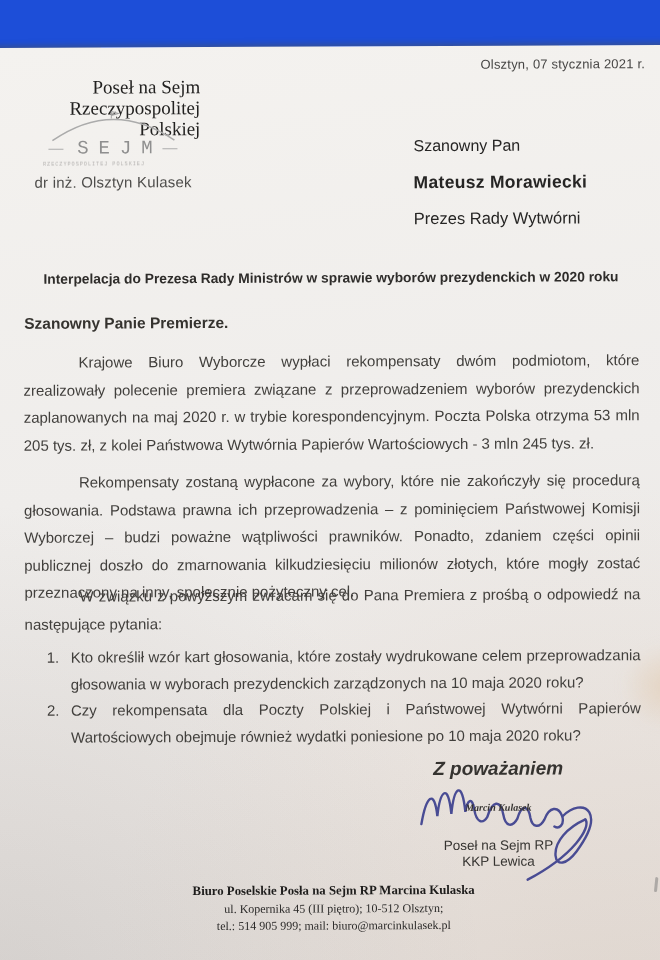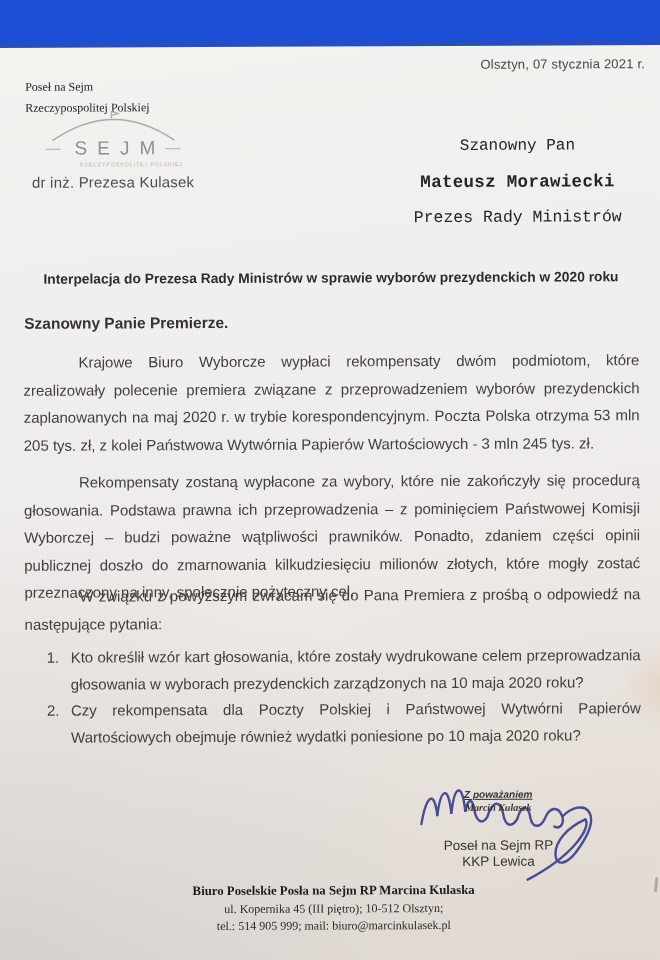--- a/index.html
+++ b/index.html
@@ -26,55 +26,55 @@
     filter:blur(6px);
   }
   .edge-mark{
     left:651px; top:880px; width:3px; height:15px; background:#777;
     opacity:.5; transform:rotate(6deg); border-radius:2px;
   }
 
   .date-block{top:59px; right:15px; left:auto; text-align:right;
     font-size:13px; color:#474645; letter-spacing:.2px;}
 
-  .letterhead{left:25px; top:77px; width:175px; text-align:left;
-    font-family:"Liberation Serif", serif; font-size:12px; line-height:21px; color:#222120;}
+  .letterhead{left:25px; top:77px; width:175px; text-align:right;
+    font-family:"Liberation Serif", serif; font-size:19px; line-height:21px; color:#222120;}
 
-  .logo{left:25px; top:110px; width:175px; text-align:right;}
+  .logo{left:25px; top:110px; width:175px; text-align:left;font-family:Liberation Mono, monospace;}
   .logo svg{display:block; margin:0 auto;}
   .logo-row{display:flex; align-items:center; justify-content:center; margin-top:-4px;}
   .logo-rule{width:15px; height:0; border-top:1px solid #adadad;}
   .logo-word{font-size:19px; letter-spacing:10px; text-indent:10px; color:#8f8f8f; padding:0 0 0 4px;}
   .logo-sub{font-size:6.5px; letter-spacing:1.2px; color:#b5b3b1; margin-top:2px;
     transform:scale(.8); transform-origin:center top; filter:blur(.2px); white-space:nowrap;}
 
   .sender-name{left:25px; top:174px; width:175px; text-align:center;
     font-size:15px; color:#4e4d4b; letter-spacing:.2px;}
 
-  .recipient{left:413px; top:139px; font-family:Liberation Mono, monospace; color:#262524;text-align:center;}
+  .recipient{left:413px; top:139px; font-family:Liberation Sans, sans-serif; color:#262524;}
   .recipient-salutation{font-size:16px;}
   .recipient-name{font-size:17.5px; font-weight:700; margin-top:17px; letter-spacing:.3px;}
   .recipient-title{font-size:16.5px; margin-top:16px;}
 
   .subject-line{left:0; top:272px; width:660px; text-align:center;
     font-size:13.8px; font-weight:700; color:#2e2c2a;}
 
   .greeting{left:23px; top:315px; font-size:15.5px; font-weight:700; color:#35332f;}
 
   .par{left:22px; width:616px; text-align:justify; text-indent:55px;
     font-size:15px; line-height:27.5px; color:#413f3c;}
   .par-1{top:349px;} .par-2{top:469px;} .par-3{top:583px;}
 
   .q-item{left:44px; width:594px; display:flex; font-size:15px; line-height:27px; color:#413f3c;}
   .q-1{top:644px;} .q-2{top:697px;}
   .q-num{width:24px; flex:none;}
   .q-text{flex:1; text-align:justify;}
 
   .closing-line{left:410px; width:170px; text-align:center; color:#353330;}
-  .valediction{top:791px; font-size:10px; font-weight:700; font-style:italic;text-decoration:underline;}
+  .valediction{top:760px; font-size:19px; font-weight:700; font-style:italic;}
   .signer-name{top:804px; font-size:10px; font-weight:700; font-style:italic;font-family:Liberation Serif, serif;}
   .signer-role{top:840px; font-size:13.5px;}
   .signer-club{top:856px; font-size:13.5px;}
   .signature{left:412px; top:772px; width:185px; height:112px; pointer-events:none;}
 
   .footer{left:60px; top:884px; width:540px; text-align:center;
     font-family:"Liberation Serif", serif; font-size:12px; line-height:17.5px; color:#2b2a29;}
   .footer-line1{font-weight:700; font-size:12.8px; color:#1d1c1b;}
 </style>
 </head>
@@ -99,26 +99,26 @@
           <path d="M64 9 L64 2 L71 4 L64 6" fill="none" stroke="#a0a0a0" stroke-width="1"></path>
         </svg>
         <div class="logo-row">
           <span class="logo-rule"></span>
           <span class="logo-word">SEJM</span>
           <span class="logo-rule"></span>
         </div>
         <div class="logo-sub">RZECZYPOSPOLITEJ POLSKIEJ</div>
       </div>
 
-      <div class="sender-name">dr inż. Prezesa Kulasek</div>
+      <div class="sender-name">dr inż. Olsztyn Kulasek</div>
 
       <div class="recipient">
         <div class="recipient-salutation">Szanowny Pan</div>
         <div class="recipient-name">Mateusz Morawiecki</div>
-        <div class="recipient-title">Prezes Rady Ministrów</div>
+        <div class="recipient-title">Prezes Rady Wytwórni</div>
       </div>
 
       <div class="subject-line">Interpelacja do Prezesa Rady Ministrów w sprawie wyborów prezydenckich w 2020 roku</div>
 
       <div class="greeting">Szanowny Panie Premierze.</div>
 
       <div class="par par-1">Krajowe Biuro Wyborcze wypłaci rekompensaty dwóm podmiotom, które zrealizowały polecenie premiera związane z przeprowadzeniem wyborów prezydenckich zaplanowanych na maj 2020 r. w trybie korespondencyjnym. Poczta Polska otrzyma 53 mln 205 tys. zł, z kolei Państwowa Wytwórnia Papierów Wartościowych - 3 mln 245 tys. zł.</div>
       <div class="par par-2">Rekompensaty zostaną wypłacone za wybory, które nie zakończyły się procedurą głosowania. Podstawa prawna ich przeprowadzenia – z pominięciem Państwowej Komisji Wyborczej – budzi poważne wątpliwości prawników. Ponadto, zdaniem części opinii publicznej doszło do zmarnowania kilkudziesięciu milionów złotych, które mogły zostać przeznaczony na inny, społecznie pożyteczny cel.</div>
       <div class="par par-3">W związku z powyższym zwracam się do Pana Premiera z prośbą o odpowiedź na następujące pytania:</div>
 

